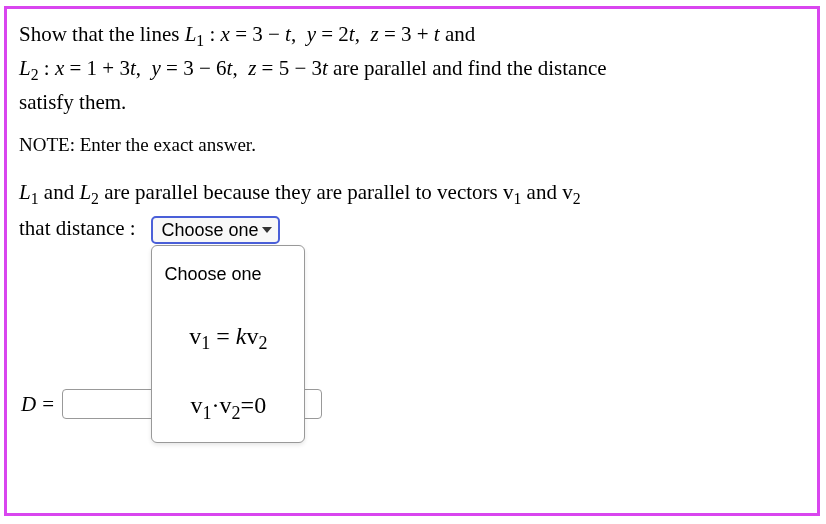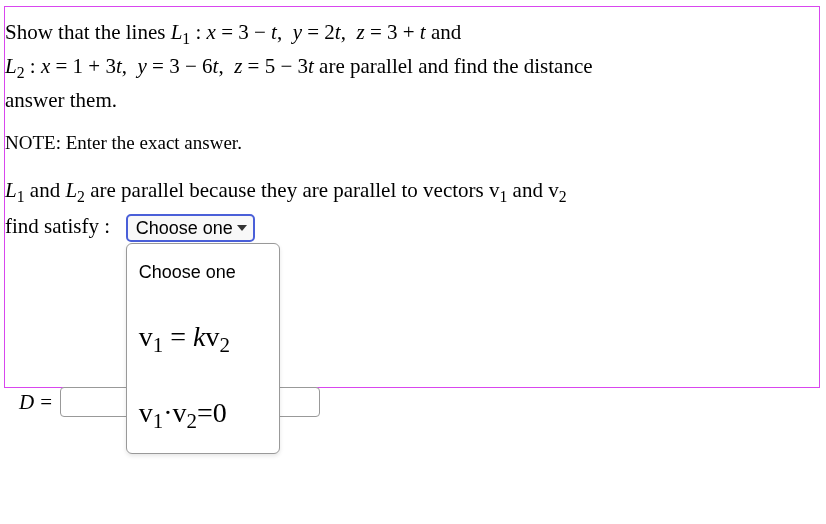--- a/index.html
+++ b/index.html
@@ -9,25 +9,25 @@
     }
     body {
       font-family: "Times New Roman", Times, serif;
       font-size: 21px;
       background: #fff;
       width: 826px;
       height: 524px;
       position: relative;
     }
     .container {
-      border: 1px solid #d946ef;
+      border: 3px solid #d946ef;
       margin: 6px 4px;
-      padding: 10px 12px 10px 0;
+      padding: 10px 12px 10px 12px;
       width: 816px;
-      height: 382px;
+      height: 510px;
       position: relative;
     }
     .problem-text {
       line-height: 1.5;
       margin-bottom: 16px;
     }
     .note {
       font-size: 19px;
       margin-bottom: 20px;
     }
@@ -79,24 +79,24 @@
       width: 154px;
       border: 1px solid #999;
       border-radius: 6px;
       background: #fff;
       box-shadow: 0 2px 4px rgba(0,0,0,0.1);
       z-index: 10;
     }
     .dropdown-item {
       padding: 14px 12px;
       font-family: "Times New Roman", Times, serif;
-      font-size: 28px;
+      font-size: 24px;
       cursor: pointer;
       white-space: nowrap;
-      text-align: left;
+      text-align: center;
     }
     .dropdown-item.header-item {
       font-family: Arial, Helvetica, sans-serif;
       font-size: 18px;
       text-align: left;
     }
     .d-row {
       position: absolute;
       left: 14px;
       top: 380px;
@@ -121,28 +121,28 @@
     }
   </style>
 </head>
 <body>
 
 <div class="container">
 
   <div class="problem-text">
     <span>Show that the lines <span class="ital">L</span><span class="sub">1</span> : <span class="ital">x</span> = 3 − <span class="ital">t</span>,&nbsp; <span class="ital">y</span> = 2<span class="ital">t</span>,&nbsp; <span class="ital">z</span> = 3 + <span class="ital">t</span> and</span><br>
     <span><span class="ital">L</span><span class="sub">2</span> : <span class="ital">x</span> = 1 + 3<span class="ital">t</span>,&nbsp; <span class="ital">y</span> = 3 − 6<span class="ital">t</span>,&nbsp; <span class="ital">z</span> = 5 − 3<span class="ital">t</span> are parallel and find the distance</span><br>
-    <span>answer them.</span>
+    <span>satisfy them.</span>
   </div>
 
   <div class="note">NOTE: Enter the exact answer.</div>
 
   <div class="explanation">
     <span><span class="ital">L</span><span class="sub">1</span> and <span class="ital">L</span><span class="sub">2</span> are parallel because they are parallel to vectors <span class="bold">v<span class="sub">1</span></span> and <span class="bold">v<span class="sub">2</span></span></span><br>
-    <span>find satisfy :</span>&nbsp;&nbsp;
+    <span>that distance :</span>&nbsp;&nbsp;
     <span class="dropdown-wrap">
       <span class="dropdown-btn">
         <span>Choose one</span>
         <span class="dropdown-caret"></span>
       </span>
       <div class="dropdown-menu">
         <div class="dropdown-item header-item">Choose one</div>
         <div class="dropdown-item">
           <span class="bold">v<span class="sub">1</span></span> = <span class="ital">k</span><span class="bold">v<span class="sub">2</span></span>
         </div>

